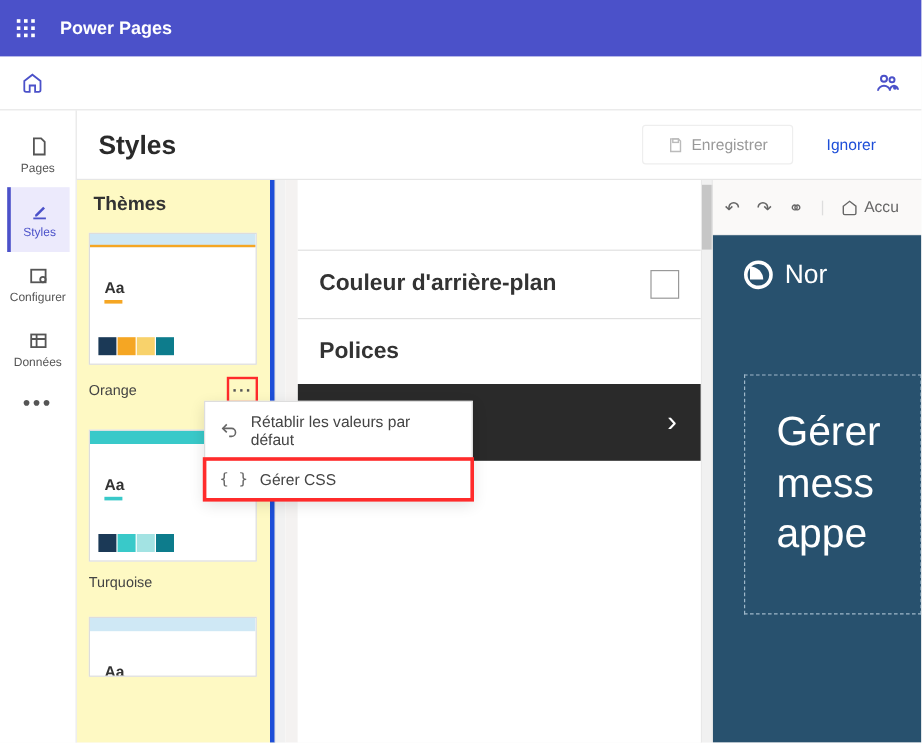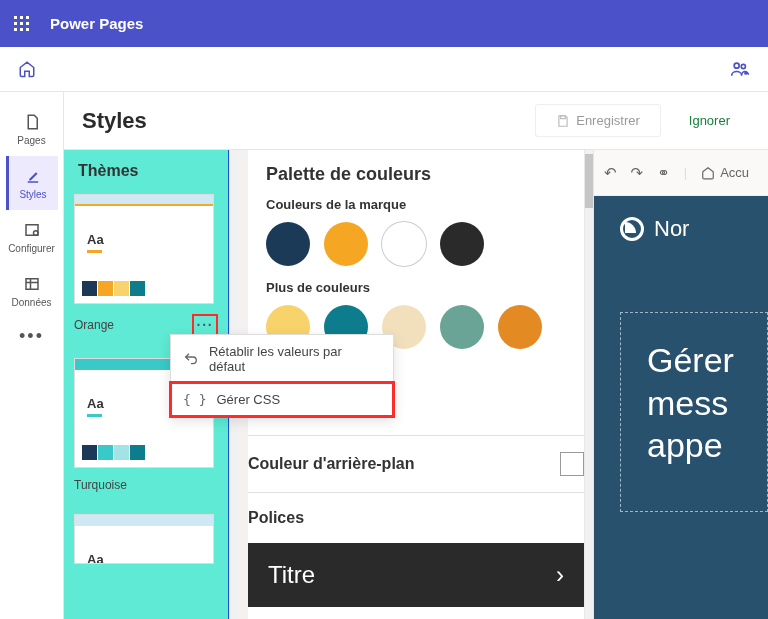--- a/index.html
+++ b/index.html
@@ -16,21 +16,21 @@
 .sidenav-item.active{background:#eceafc;color:#4b51c9;border-left:3px solid #4b51c9}
 .sidenav-ico{width:20px;height:20px;display:flex;align-items:center;justify-content:center}
 .more-dots{font-size:18px;letter-spacing:2px;margin-top:8px;color:#555}
 .workspace{flex:1;display:flex;flex-direction:column;min-width:0}
 .ws-header{display:flex;align-items:center;justify-content:space-between;padding:12px 18px;border-bottom:1px solid #e6e6e6}
 .ws-title{font-size:22px;font-weight:600;color:#2a2a2a}
 .hdr-actions{display:flex;gap:8px}
 .btn{padding:8px 20px;font-size:13px;border:none;background:#fff;color:#999;display:flex;align-items:center;gap:6px}
 .btn.save{border:1px solid #eee;border-radius:3px}
 .ws-body{flex:1;display:flex;background:#faf9f8;overflow:hidden}
-.themes-col{width:165px;border-right:1px solid #1d4ed8;background:#5eead4;padding:12px 10px;overflow:hidden}
+.themes-col{width:165px;border-right:4px solid #1d4ed8;background:#fef9c3;padding:12px 10px;overflow:hidden}
 .col-title{font-size:16px;font-weight:600;color:#333;margin-bottom:14px;padding-left:4px}
 .theme-card{margin-bottom:22px;position:relative}
 .thumb{border:1px solid #ddd;background:#fff;width:140px;height:110px;position:relative;overflow:hidden}
 .thumb .bar{position:absolute;top:0;left:0;right:0;height:11px}
 .thumb.orange .bar{background:#cfe8f5;border-bottom:2px solid #f5a623}
 .thumb.turq .bar{background:#39c9c9}
 .thumb .aa{position:absolute;top:37px;left:12px;font-size:13px;font-weight:600;color:#333}
 .thumb .under{position:absolute;top:55px;left:12px;width:15px;height:3px}
 .thumb.orange .under{background:#f5a623}
 .thumb.turq .under{background:#39c9c9}
@@ -50,21 +50,21 @@
 .flyout{position:absolute;left:170px;top:334px;width:224px;background:#fff;border:1px solid #ddd;box-shadow:0 4px 12px rgba(0,0,0,.12);z-index:10}
 .flyout-item{display:flex;align-items:center;gap:10px;padding:9px 12px;font-size:13px;color:#444}
 .flyout-item.hl{outline:3px solid #ff2b2b;outline-offset:-1px}
 .palette-col{flex:1;background:#fff;border-left:10px solid #f4f2f1;overflow:hidden;position:relative;min-width:0}
 .palette-inner{padding:14px 18px}
 .palette-title{font-size:18px;font-weight:600;color:#333;margin-bottom:10px}
 .palette-sub{font-size:13px;font-weight:600;color:#333;margin:12px 0 10px}
 .swatch-row{display:flex;gap:14px;margin-bottom:14px}
 .swatch{width:44px;height:44px;border-radius:50%}
 .swatch.ring{box-shadow:0 0 0 1px #ccc}
-.section{border-top:1px solid #e0e0e0;padding:16px 0;font-size:16px;font-weight:600;color:#333;display:flex;align-items:center;justify-content:space-between}
+.section{border-top:1px solid #e0e0e0;padding:16px 18px;font-size:19px;font-weight:600;color:#333;display:flex;align-items:center;justify-content:space-between}
 .bg-sq{width:24px;height:24px;border:1px solid #999;background:#fff}
 .titre-row{background:#2a2a2a;color:#fff;padding:18px 20px;font-size:24px;display:flex;align-items:center;justify-content:space-between}
 .titre-row .chev{color:#fff}
 .preview-col{width:175px;border-left:1px solid #e6e6e6;overflow:hidden;display:flex;flex-direction:column}
 .preview-toolbar{height:46px;display:flex;align-items:center;gap:14px;padding:0 10px;border-bottom:1px solid #eee;color:#555;font-size:13px}
 .prev-ico{font-size:15px;color:#666}
 .home-link{display:flex;align-items:center;gap:5px;color:#666}
 .preview-page{flex:1;background:#28516e;color:#fff;padding:20px 0 20px 26px;overflow:hidden}
 .prev-header{display:flex;align-items:center;gap:10px;font-size:22px;margin-bottom:70px}
 .prev-logo{width:24px;height:24px;border:3px solid #fff;border-radius:50%;position:relative}
@@ -151,21 +151,21 @@
       <div class="ws-title">Styles</div>
       <div class="hdr-actions">
         <button class="btn save">
           <svg width="14" height="14" viewBox="0 0 24 24" fill="none" stroke="#bbb" stroke-width="2">
               <path d="M5 3h11l3 3v15H5z"></path>
               <rect x="8" y="3" width="8" height="5"></rect>
             </svg>
           <span>Enregistrer</span>
         </button>
         <button class="btn">
-            <span style="color:#15803d">Ignorer</span>
+            <span style="color:#1d4ed8">Ignorer</span>
           </button>
       </div>
     </div>
 
     <div class="ws-body">
       <div class="themes-col">
         <div class="col-title">Thèmes</div>
 
         <div class="theme-card">
           <div class="thumb orange">
@@ -206,38 +206,20 @@
           <div class="thumb turq" style="height:50px">
             <div class="bar" style="background:#cfe8f5"></div>
               <div class="aa">Aa</div>
           </div>
         </div>
       </div>
 
       <div class="scrollbar-stub"></div>
 
       <div class="palette-col">
-        <div class="palette-inner">
-          <div class="palette-title">Palette de couleurs</div>
-          <div class="palette-sub">Couleurs de la marque</div>
-          <div class="swatch-row">
-            <div class="swatch" style="background:#1b3a58"></div>
-            <div class="swatch" style="background:#f5a623"></div>
-            <div class="swatch ring" style="background:#ffffff"></div>
-            <div class="swatch" style="background:#2a2a2a"></div>
-          </div>
-          <div class="palette-sub">Plus de couleurs</div>
-          <div class="swatch-row">
-            <div class="swatch" style="background:#f8d26b"></div>
-            <div class="swatch" style="background:#0d7c8c"></div>
-            <div class="swatch" style="background:#f2e0bd"></div>
-            <div class="swatch" style="background:#6aa496"></div>
-            <div class="swatch" style="background:#e38a22"></div>
-          </div>
-        </div>
         <div style="height:58px"></div>
         <div class="section">
           <span>Couleur d'arrière-plan</span>
           <div class="bg-sq"></div>
         </div>
         <div class="section">
           <span>Polices</span>
         </div>
         <div class="titre-row">
           <span>Titre</span>

